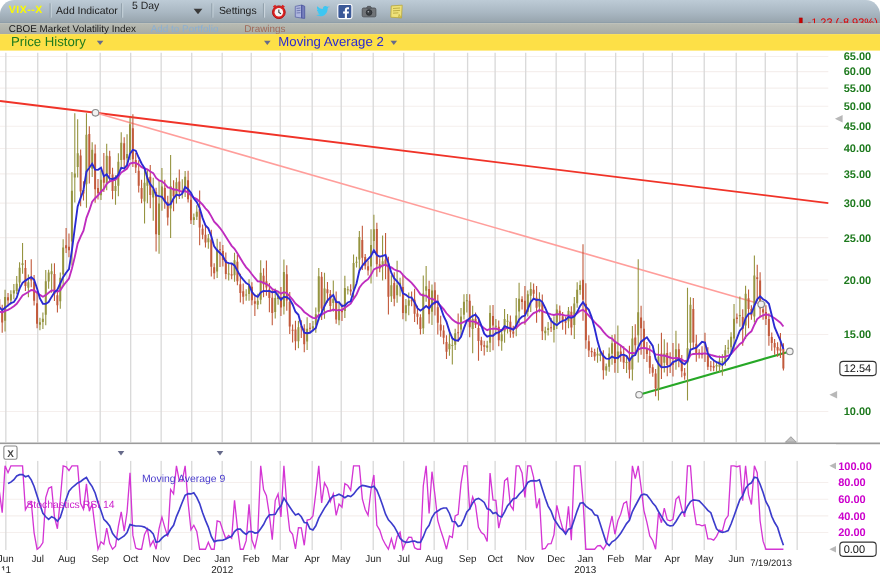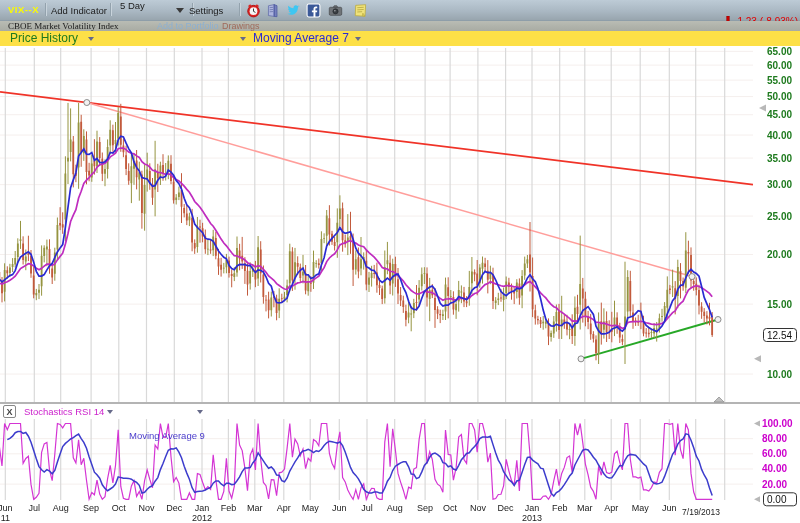--- a/index.html
+++ b/index.html
@@ -1,60 +1,60 @@
 <!DOCTYPE html>
 <html><head>
 <meta charset="utf-8">
 <style>
   html,body{margin:0;padding:0;background:#fff;}
   .app{position:relative;width:800px;height:523px;overflow:hidden;
-       font-family:"Liberation Sans","DejaVu Sans",sans-serif;background:#fff;}
+       font-family:"Liberation Sans","DejaVu Sans",sans-serif;background:#fff;border-radius:13px;}
   .toolbar{position:absolute;left:0;top:0;width:800px;height:20px;
     background:linear-gradient(#bdcbd6,#aab8c3 55%,#98a5ae);
     border-bottom:1px solid #8e9ea9;font-size:9.5px;color:#1c1c1c;}
   .toolbar>*{position:absolute;top:0;height:20px;line-height:20px;}
   .symbol{left:8px;color:#fbfb00;font-weight:bold;letter-spacing:0.5px;font-size:9.5px;}
   .tsep{width:0;border-left:1px solid #93a2ad;border-right:1px solid #c9d4dc;height:13px!important;top:3px!important;}
   .tbtn{background:none;border:none;font:inherit;color:#1c1c1c;padding:0;cursor:pointer;position:absolute;}
   .chev{width:0;height:0!important;border-left:4px solid transparent;border-right:4px solid transparent;
         border-top:5px solid #3a3a3a;top:8px!important;}
   .toolicon{width:15px;height:15px!important;top:3px!important;display:inline-block;cursor:pointer;}
   .change{right:2px;color:#e00000;font-size:10px;display:flex;align-items:center;margin-top:12px;}
   .infobar{position:absolute;left:0;top:21px;width:800px;height:10px;
     background:linear-gradient(#b9bcb4,#a8aba3);font-size:9px;color:#1a1a1a;}
   .infobar>span{position:absolute;top:0;height:10px;line-height:10px;}
-  .infobar .name{left:8px;font-family:Liberation Serif, serif;}
-  .infobar .port{left:157px;color:#8cb0d2;cursor:pointer;}
+  .infobar .name{left:8px;}
+  .infobar .port{left:137px;color:#8cb0d2;cursor:pointer;}
   .infobar .draw{left:222px;color:#a06a5a;cursor:pointer;}
   .legend{position:absolute;left:0;top:31px;width:800px;height:15px;background:#fde047;font-size:12px;padding-left:16px;}
   .legend span{position:absolute;top:0;height:15px;line-height:15px;}
   .lchev{width:0;height:0!important;border-left:3.5px solid transparent;border-right:3.5px solid transparent;
         border-top:4.5px solid #666a8a;top:6px!important;}
   .ph{color:#1e7a1e;left:10px;} .m21{color:#bf2cbf;left:105px;} .m6{color:#2a2ad2;left:253px;}
   #chart{position:absolute;left:0;top:46px;}
   .oschdr{position:absolute;left:0;top:404px;width:760px;height:15px;background:#fff;font-size:9.5px;}
   .oschdr>*{position:absolute;top:1px;height:13px;line-height:13px;}
   .oscx{left:3px;width:11px;height:11px!important;border:1px solid #888;border-radius:2px;
     font-size:9px;line-height:12px!important;text-align:center;color:#444;cursor:pointer;background:#fff;font-weight:bold;}
-  .oscstoch{color:#cc22cc;left:24px;cursor:pointer;}
+  .oscstoch{color:#cc22cc;left:24px;cursor:pointer;margin-top:48px;}
   .oscma{color:#4a3ccc;left:129px;cursor:pointer;margin-top:24px;}
 </style>
 </head>
 <body>
 
 <div class="app">
   <div class="toolbar">
     <span class="symbol">VIX--X</span>
     <span class="tsep" style="left:45px"></span>
     <button class="tbtn" style="left:51px">Add Indicator</button>
     <span class="tsep" style="left:110px"></span>
     <span class="tbtn" style="left:120px">5 Day</span>
     <span class="chev" style="left:176px"></span>
     <span class="tsep" style="left:192px"></span>
-    <button class="tbtn" style="left:189px">Settings</button>
+    <button class="tbtn" style="left:199px">Settings</button>
     <span class="tsep" style="left:239px"></span>
     <span class="toolicon" style="left:246px">
       <svg viewBox="0 0 14 14" width="15" height="15">
           <circle cx="7" cy="7.6" r="5.4" fill="#d22" stroke="#a11" stroke-width="0.8"></circle>
           <circle cx="7" cy="7.6" r="3.6" fill="#f5f5f5"></circle>
           <path d="M7 5.2v2.6l1.8 1" stroke="#333" stroke-width="0.9" fill="none"></path>
           <path d="M2.4 3.4 4.4 1.8M11.6 3.4 9.6 1.8" stroke="#d22" stroke-width="1.6"></path>
         </svg>
     </span>
     <span class="toolicon" style="left:265px">
@@ -102,21 +102,21 @@
   <div class="infobar">
     <span class="name">CBOE Market Volatility Index</span>
     <span class="port">Add to Portfolio</span>
     <span class="draw">Drawings</span>
   </div>
 
   <div class="legend">
     <span class="ph">Price History</span>
     <span class="lchev" style="left:88px"></span>
     <span class="lchev" style="left:240px"></span>
-    <span class="m6">Moving Average 7</span>
+    <span class="m6">Moving Average 2</span>
     <span class="lchev" style="left:355px"></span>
   </div>
 
   <svg id="chart" width="800" height="477">
       <g>
         <line x1="0" x2="753" y1="5.335634669992146" y2="5.335634669992146" stroke="#f5efed" stroke-width="1"></line>
         <line x1="0" x2="753" y1="19.134997472909845" y2="19.134997472909845" stroke="#f5efed" stroke-width="1"></line>
         <line x1="0" x2="753" y1="34.13575886592196" y2="34.13575886592196" stroke="#f5efed" stroke-width="1"></line>
         <line x1="0" x2="753" y1="50.56723386418764" y2="50.56723386418764" stroke="#f5efed" stroke-width="1"></line>
         <line x1="0" x2="753" y1="68.7313867635969" y2="68.7313867635969" stroke="#f5efed" stroke-width="1"></line>

